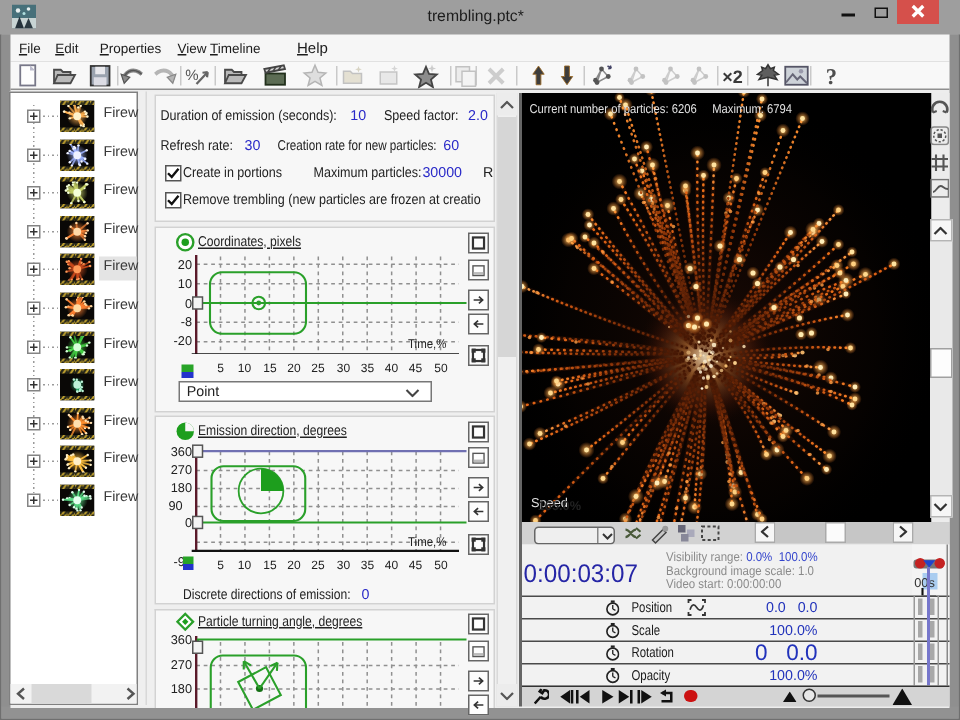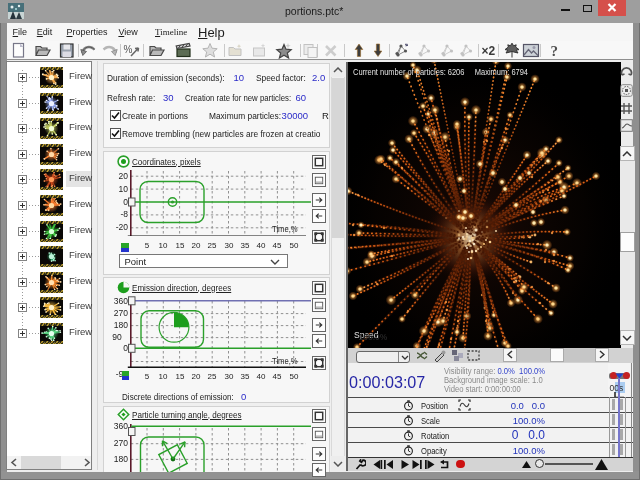--- a/index.html
+++ b/index.html
@@ -10,34 +10,34 @@
 <div style="position:absolute;left:0;top:0;width:640px;height:23px;background:#9e9e9e"></div>
 <svg width="16" height="16" viewBox="0 0 16 16" style="position:absolute;left:8px;top:3px">
     <rect width="16" height="16" fill="#47707a"></rect>
     <rect x="0" y="9" width="16" height="7" fill="#c8d4d4"></rect>
     <path d="M2,16 L5,8 L8,16 Z" fill="#24313a"></path>
     <path d="M8,16 L11,9 L14,16 Z" fill="#2c3a42"></path>
     <circle cx="4" cy="4" r="1.5" fill="#e8f0f0"></circle>
     <circle cx="11" cy="3" r="1.2" fill="#e8f0f0"></circle>
     <circle cx="8" cy="6" r="1" fill="#b0e0e0"></circle>
   </svg>
-<div style="position:absolute;left:285px;top:5px;font-size:10.5px;line-height:12.5px;white-space:pre;color:#1c1c1c;">portions.ptc*</div>
+<div style="position:absolute;left:285px;top:5px;font-size:10.5px;line-height:12.5px;white-space:pre;color:#1c1c1c;">trembling.ptc*</div>
 <div style="position:absolute;left:561px;top:9px;width:9px;height:2px;background:#111"></div>
 <div style="position:absolute;left:583px;top:5px;width:9px;height:7px;border:1.5px solid #111;box-sizing:border-box"></div>
 <div style="position:absolute;left:598px;top:0;width:28px;height:16px;background:#d5504b"></div>
 <svg width="28" height="16" viewBox="0 0 28 16" style="position:absolute;left:598px;top:0">
     <path d="M10.5,4 L17.5,11 M17.5,4 L10.5,11" stroke="#fff" stroke-width="2.2"></path>
   </svg>
 <div style="position:absolute;left:7px;top:23px;width:626px;height:18px;background:#f6f6f6"></div>
 <div style="position:absolute;left:12.6px;top:27px;font-size:9px;line-height:11px;white-space:pre;color:#1c1c1c;"><span style="text-decoration:underline">F</span>ile</div>
 <div style="position:absolute;left:36.8px;top:27px;font-size:9px;line-height:11px;white-space:pre;color:#1c1c1c;"><span style="text-decoration:underline">E</span>dit</div>
 <div style="position:absolute;left:66.5px;top:27px;font-size:9px;line-height:11px;white-space:pre;color:#1c1c1c;"><span style="text-decoration:underline">P</span>roperties</div>
 <div style="position:absolute;left:118.4px;top:27px;font-size:9px;line-height:11px;white-space:pre;color:#1c1c1c;"><span style="text-decoration:underline">V</span>iew</div>
-<div style="position:absolute;left:155px;top:27px;font-size:9px;line-height:11px;white-space:pre;color:#1c1c1c;font-family:Liberation Serif, serif;"><span style="text-decoration:underline">T</span>imeline</div>
-<div style="position:absolute;left:198px;top:27px;font-size:13px;line-height:11px;white-space:pre;color:#1c1c1c;text-align:right;"><span style="text-decoration:underline">H</span>elp</div>
+<div style="position:absolute;left:140px;top:27px;font-size:9px;line-height:11px;white-space:pre;color:#1c1c1c;"><span style="text-decoration:underline">T</span>imeline</div>
+<div style="position:absolute;left:198px;top:27px;font-size:10px;line-height:11px;white-space:pre;color:#1c1c1c;text-align:right;"><span style="text-decoration:underline">H</span>elp</div>
 <div style="position:absolute;left:7px;top:41px;width:626px;height:19px;background:#f8f8f8;border-bottom:1px solid #8f8f8f;box-sizing:border-box"></div>
 <div style="position:absolute;left:77.5px;top:44px;width:1px;height:13px;background:#c9c9c9"></div>
 <div style="position:absolute;left:120px;top:44px;width:1px;height:13px;background:#c9c9c9"></div>
 <div style="position:absolute;left:142.5px;top:44px;width:1px;height:13px;background:#c9c9c9"></div>
 <div style="position:absolute;left:224.4px;top:44px;width:1px;height:13px;background:#c9c9c9"></div>
 <div style="position:absolute;left:300.3px;top:44px;width:1px;height:13px;background:#c9c9c9"></div>
 <div style="position:absolute;left:317.4px;top:44px;width:1px;height:13px;background:#c9c9c9"></div>
 <div style="position:absolute;left:344.1px;top:44px;width:1px;height:13px;background:#c9c9c9"></div>
 <div style="position:absolute;left:388.7px;top:44px;width:1px;height:13px;background:#c9c9c9"></div>
 <div style="position:absolute;left:477.8px;top:44px;width:1px;height:13px;background:#c9c9c9"></div>
@@ -2339,21 +2339,21 @@
   </svg>
 <div style="position:absolute;left:420.6px;top:415px;font-size:9.5px;line-height:11.5px;white-space:pre;color:#1a1a1a;transform:scaleX(0.8);transform-origin:0 0;">Scale</div>
 <div style="position:absolute;left:440px;top:415px;width:105px;text-align:right;font-size:9.5px;line-height:11px;color:#2233bb;white-space:pre">100.0%</div>
 <div style="position:absolute;left:348px;top:427px;width:285px;height:15px;background:#f2f2f2;border-top:1px solid #4a4a4a;box-sizing:border-box"></div>
 <svg width="9" height="11" viewBox="0 0 9 11" style="position:absolute;left:404px;top:429.5px">
     <circle cx="4.5" cy="6" r="3.9" fill="none" stroke="#222" stroke-width="1.1"></circle>
     <rect x="3.2" y="0.3" width="2.6" height="1.5" fill="#222"></rect>
     <path d="M4.5,6 L4.5,3.4 M4.5,6 L6.3,6.9" stroke="#222" stroke-width="0.9"></path>
   </svg>
 <div style="position:absolute;left:420.6px;top:430px;font-size:9.5px;line-height:11.5px;white-space:pre;color:#1a1a1a;transform:scaleX(0.8);transform-origin:0 0;">Rotation</div>
-<div style="position:absolute;left:440px;top:430px;width:105px;text-align:right;font-size:12px;line-height:11px;color:#2233bb;white-space:pre">0   0.0</div>
+<div style="position:absolute;left:440px;top:430px;width:105px;text-align:right;font-size:15px;line-height:11px;color:#2233bb;white-space:pre">0   0.0</div>
 <div style="position:absolute;left:348px;top:442px;width:285px;height:15px;background:#f2f2f2;border-top:1px solid #4a4a4a;box-sizing:border-box"></div>
 <svg width="9" height="11" viewBox="0 0 9 11" style="position:absolute;left:404px;top:444.5px">
     <circle cx="4.5" cy="6" r="3.9" fill="none" stroke="#222" stroke-width="1.1"></circle>
     <rect x="3.2" y="0.3" width="2.6" height="1.5" fill="#222"></rect>
     <path d="M4.5,6 L4.5,3.4 M4.5,6 L6.3,6.9" stroke="#222" stroke-width="0.9"></path>
   </svg>
 <div style="position:absolute;left:420.6px;top:445px;font-size:9.5px;line-height:11.5px;white-space:pre;color:#1a1a1a;transform:scaleX(0.8);transform-origin:0 0;">Opacity</div>
 <div style="position:absolute;left:440px;top:445px;width:105px;text-align:right;font-size:9.5px;line-height:11px;color:#2233bb;white-space:pre">100.0%</div>
 <div style="position:absolute;left:609px;top:397px;width:1px;height:60px;background:#999"></div>
 <div style="position:absolute;left:625px;top:397px;width:1px;height:60px;background:#999"></div>

